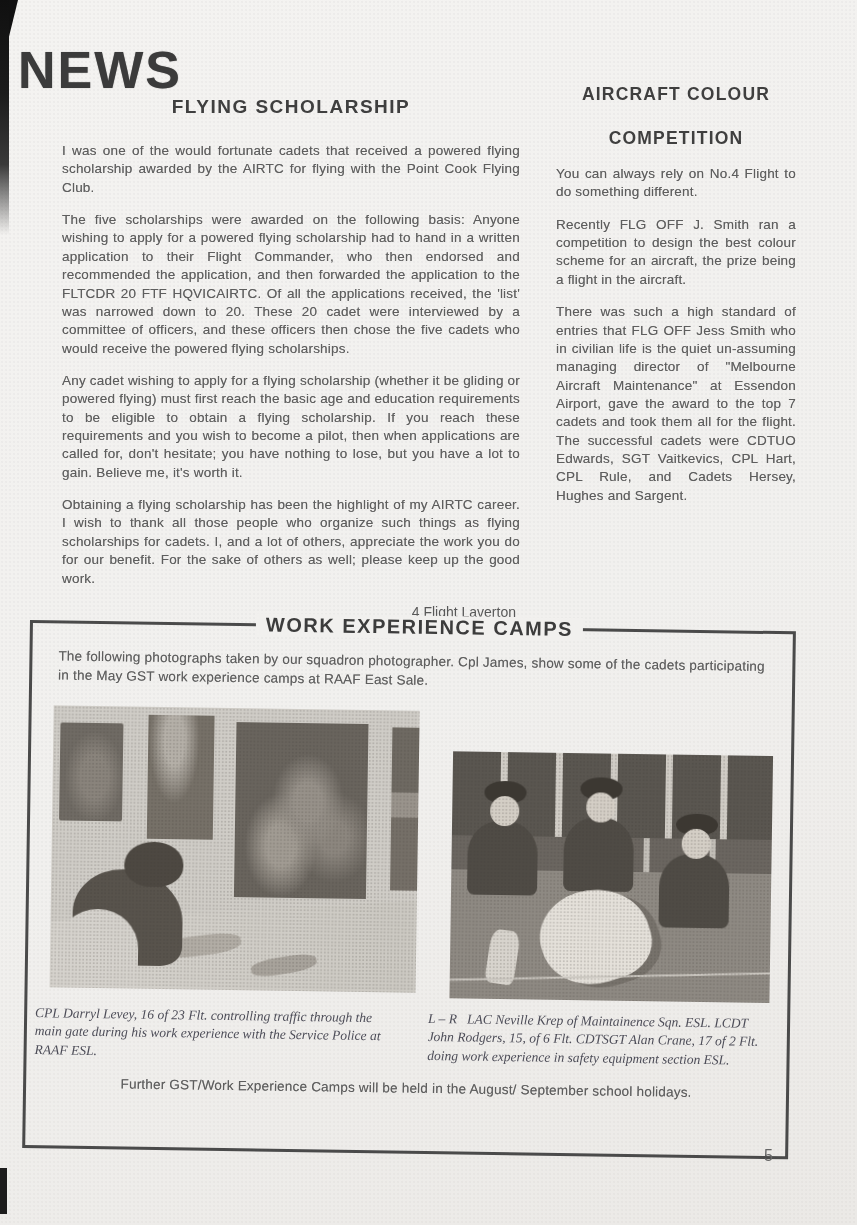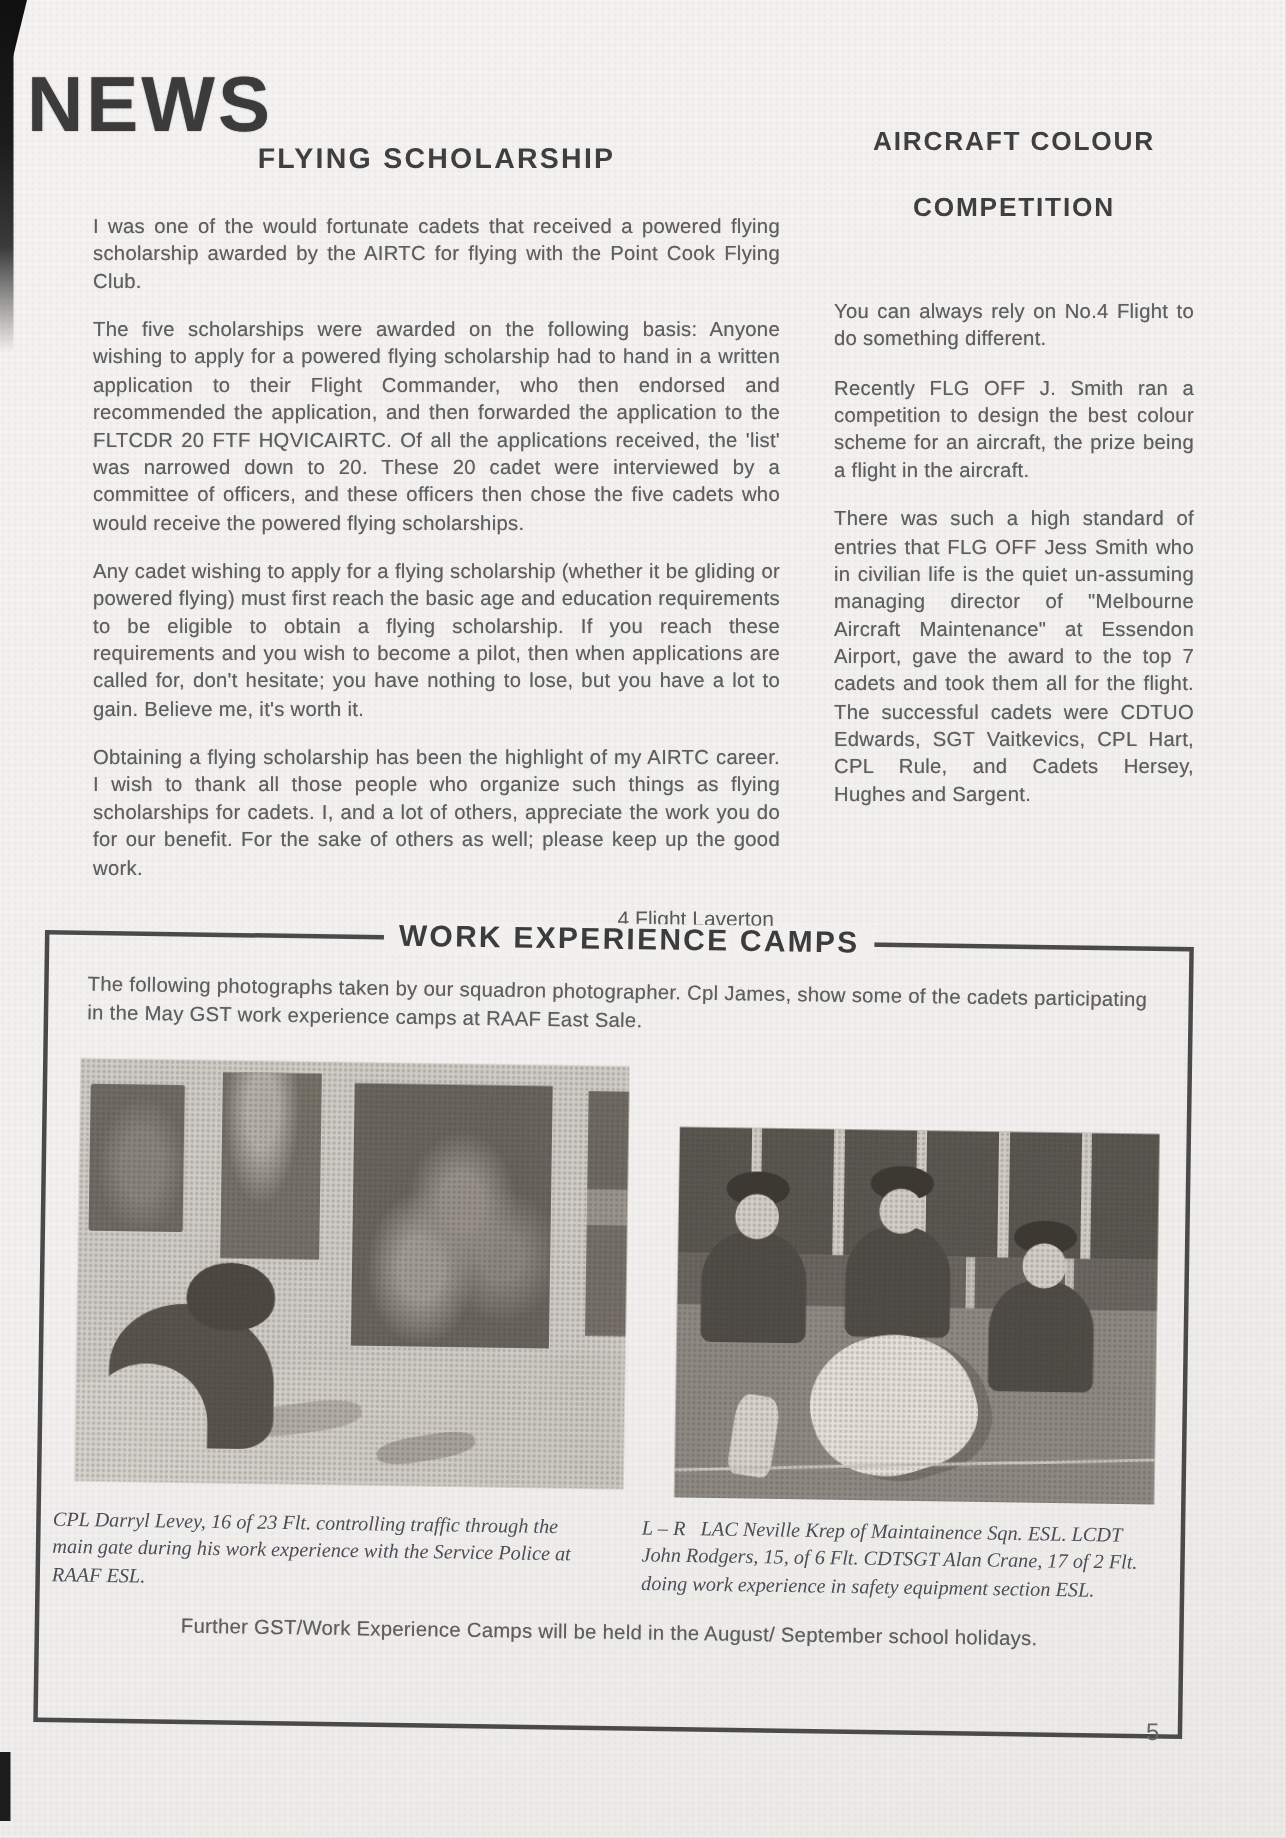--- a/index.html
+++ b/index.html
@@ -25,21 +25,21 @@
   .fs-title{margin:0 0 24px;text-align:center;font-size:19px;font-weight:bold;
     letter-spacing:1.5px;color:#3f3f3f;}
   .body-p{margin:0 0 14px;font-size:13.5px;line-height:1.36;text-align:justify;
     letter-spacing:.2px;color:#5e5e5e;text-shadow:0 0 .5px rgba(95,95,95,.6);}
   .signature{margin-top:2px;text-align:right;font-size:14px;line-height:1.5;
     color:#585858;padding-right:4px;}
   .col-right{position:absolute;left:556px;top:86px;width:240px;}
   .ac-title{margin:0;text-align:center;font-size:17.5px;font-weight:bold;
     letter-spacing:1.2px;color:#3f3f3f;line-height:1;}
   .ac-title.second{margin-top:26px;}
-  .col-right .body-p:first-of-type{margin-top:52px;}
+  .col-right .body-p:first-of-type{margin-top:18px;}
   
   .we-box{position:absolute;left:30px;top:620px;width:760px;height:522px;
     border:3px solid #4a4a4a;transform:rotate(0.85deg);transform-origin:top left;}
   .we-title{position:absolute;top:-13px;left:50%;transform:translateX(-48%);
     background:#f1f0ee;padding:0 10px;font-size:20px;font-weight:bold;
     letter-spacing:1.5px;color:#3c3c3c;white-space:nowrap;}
   .we-intro{margin:24px 24px 0 26px;font-size:13.5px;line-height:1.4;
     text-align:left;}
   .photos{display:flex;margin:20px 16px 0 22px;gap:34px;align-items:flex-start;}
   .photo{position:relative;overflow:hidden;filter:blur(.4px) contrast(.96);}

